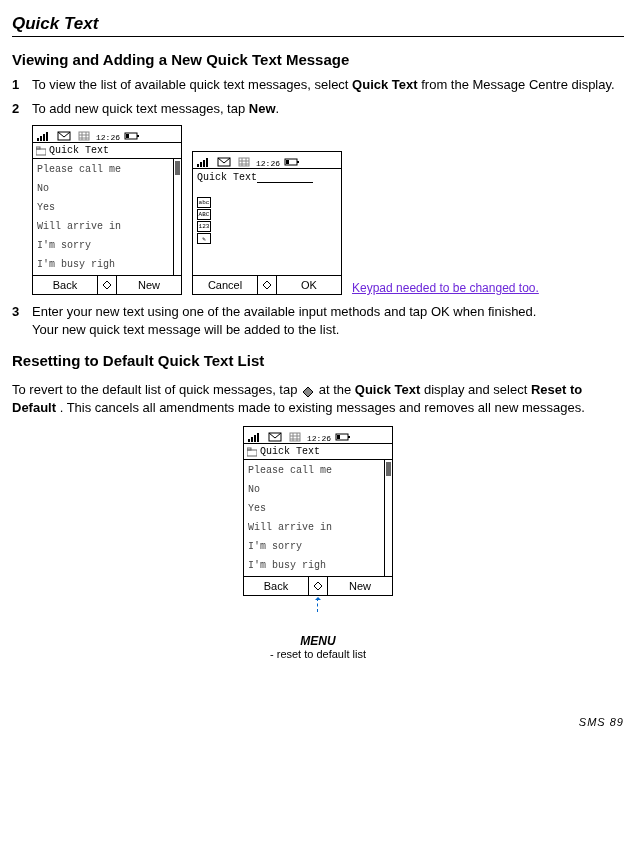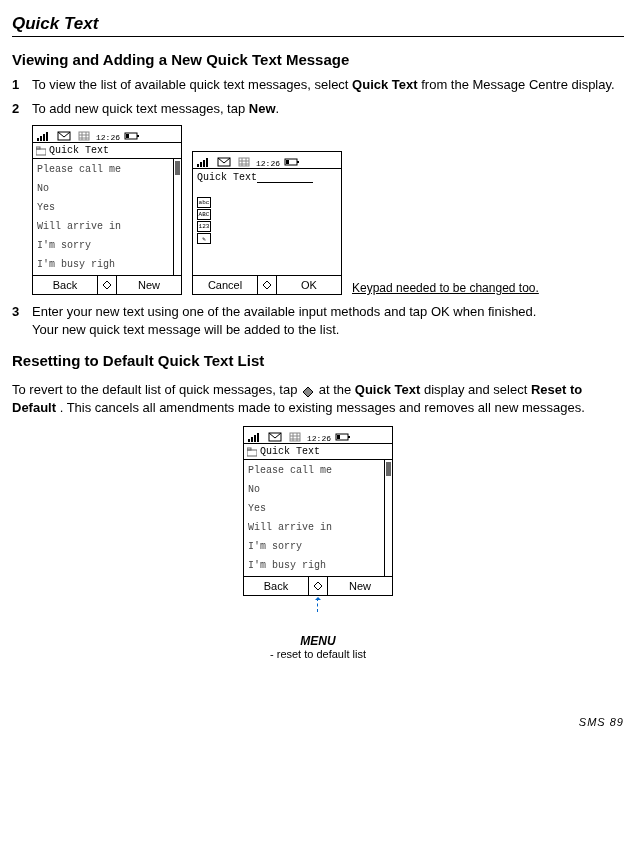--- a/index.html
+++ b/index.html
@@ -2,21 +2,21 @@
 <html><head>
 <meta charset="utf-8">
 <style>
   body{font-family:Arial,Helvetica,sans-serif;font-size:13px;margin:0;padding:14px 12px;width:612px;color:#000}
   h1.page-title{font-size:17px;font-style:italic;font-weight:bold;margin:0 0 2px;border-bottom:1.5px solid #000;padding-bottom:2px}
   h2.section{font-size:15px;font-weight:bold;margin:14px 0 8px}
   ol.steps{list-style:none;padding:0;margin:0}
   ol.steps li{margin:0 0 6px;padding-left:20px;position:relative;line-height:1.35}
   ol.steps li .num{position:absolute;left:0;font-weight:bold}
   .bold{font-weight:bold}
-  .red{color:#000000;text-decoration:underline;font-size:12px}
+  .red{color:#6d28d9;text-decoration:underline;font-size:12px}
   .note-sub{margin-left:20px}
   .figrow{display:flex;gap:10px;margin:8px 0 8px 20px;align-items:flex-end}
   .phone{width:148px;border:1.5px solid #000;background:#fff;font-family:"Courier New",monospace;font-size:10px}
   .statusbar{display:flex;align-items:flex-end;border-bottom:1px solid #000;height:16px;padding:0 2px;gap:2px}
   .sicon{width:18px;height:12px;display:inline-flex;align-items:center;justify-content:center;font-size:9px}
   .sicon svg{display:block}
   .stime{font-size:8px;padding:0 1px}
   .titlebar{border-bottom:1px solid #000;padding:2px 3px;display:flex;align-items:center;gap:3px;font-size:10px}
   .fold{width:10px;height:10px}
   .body{min-height:104px;padding:1px 0;position:relative}

